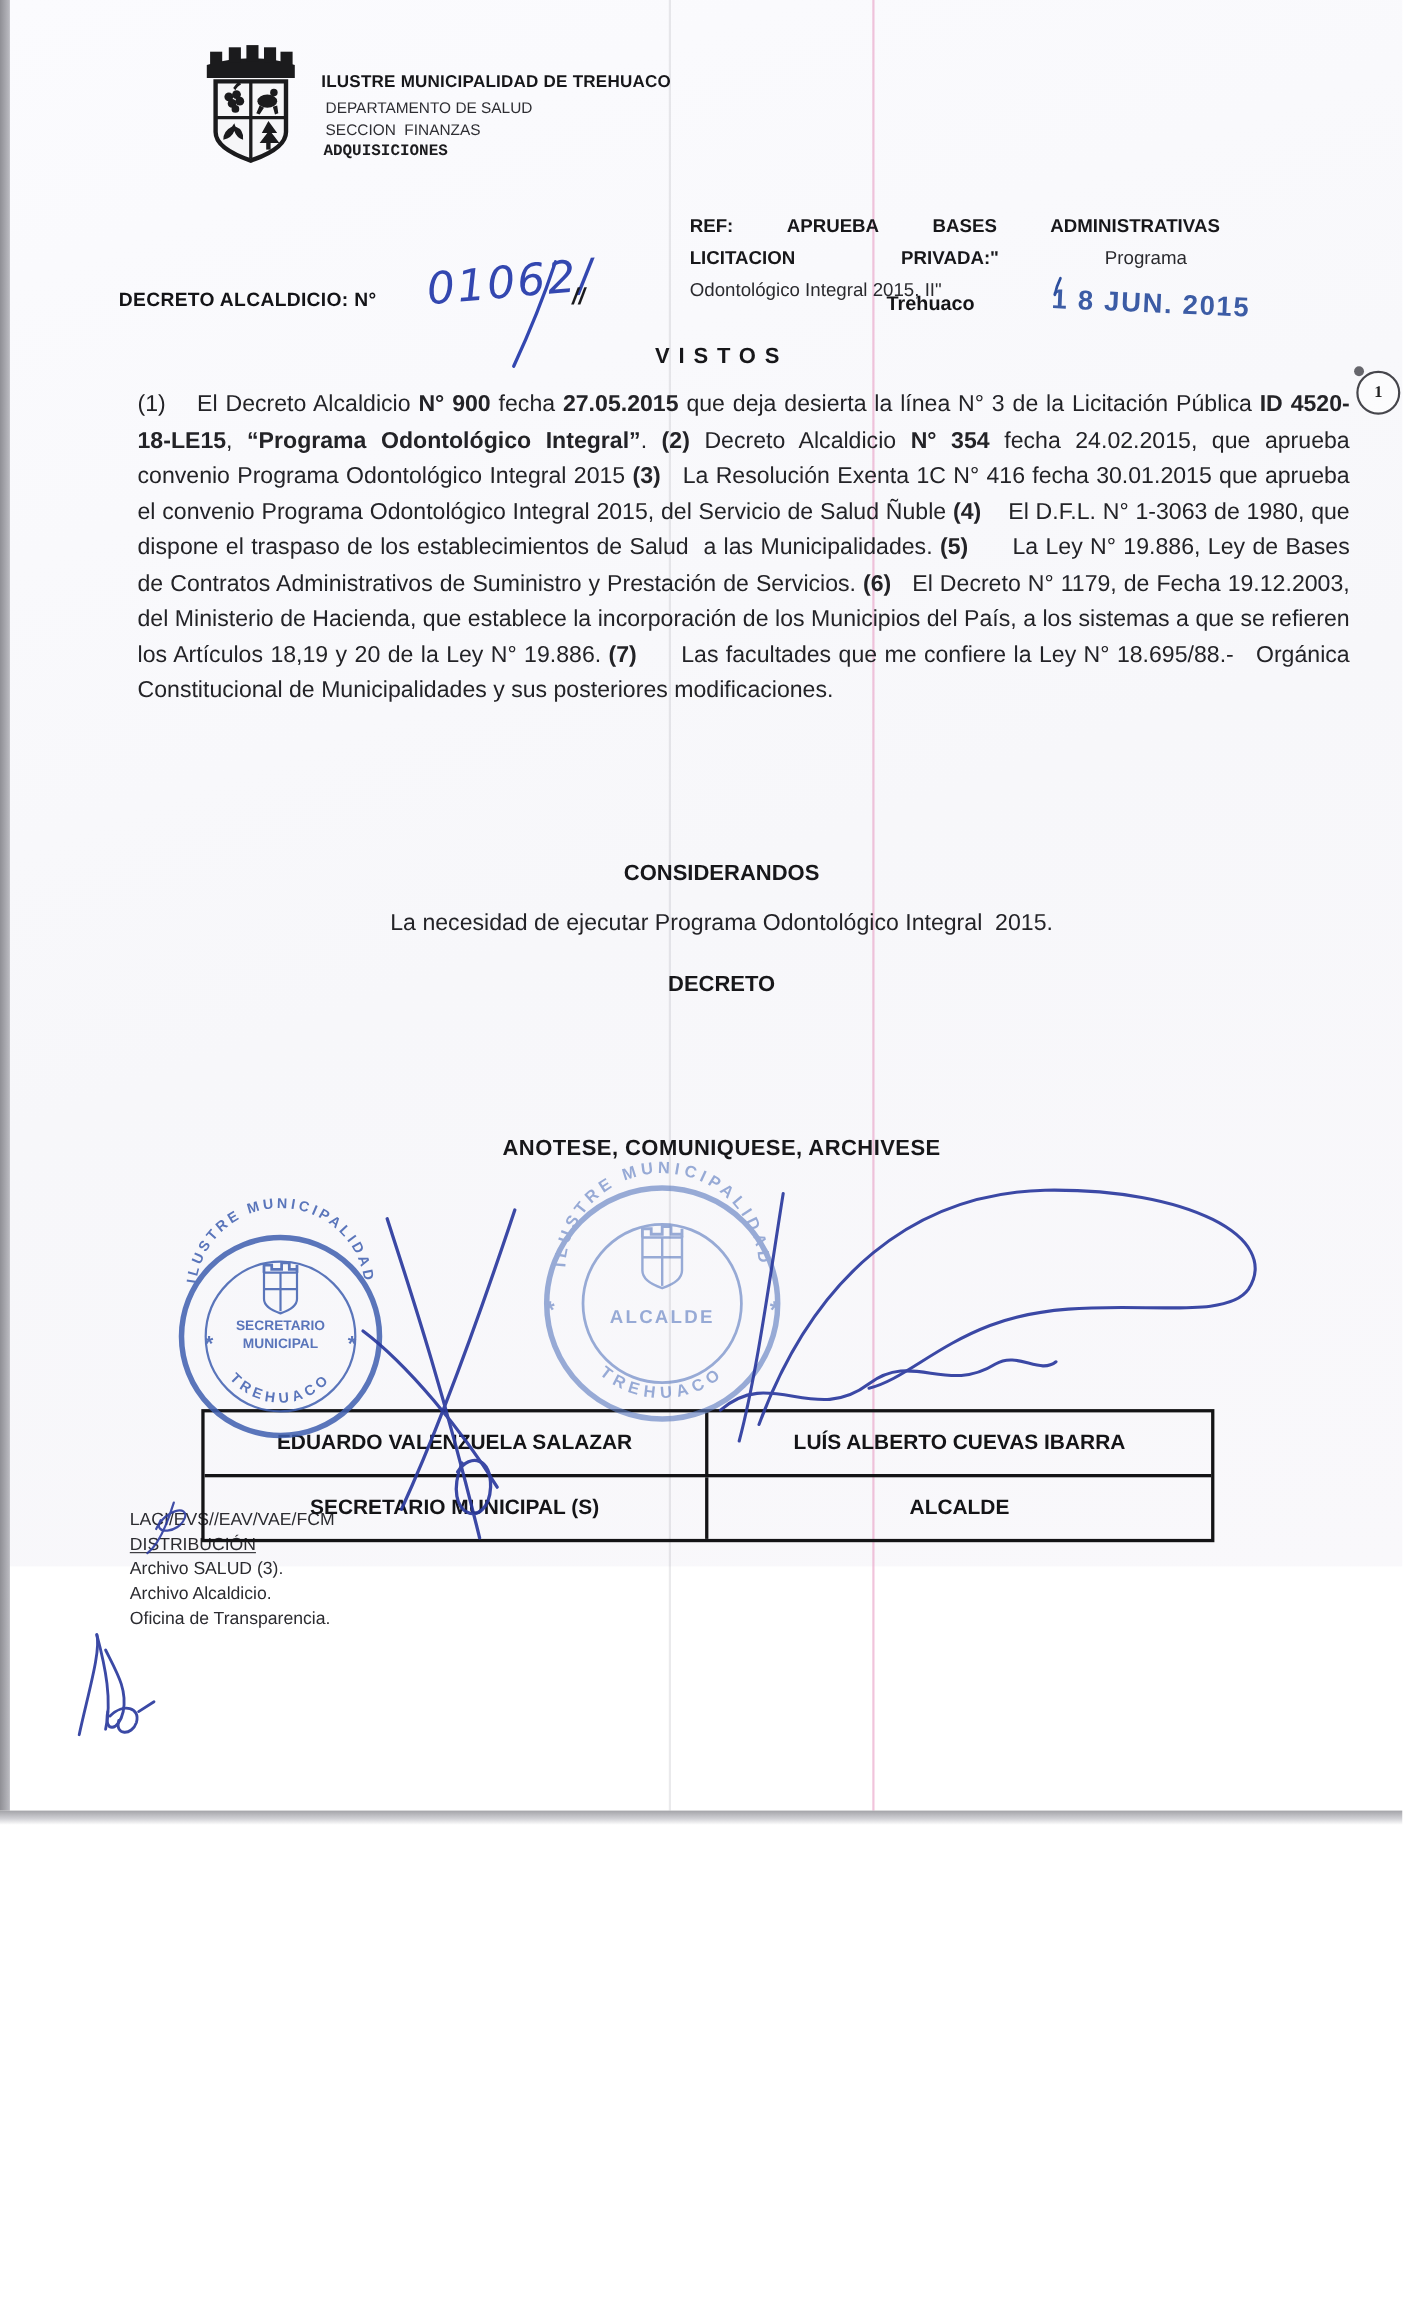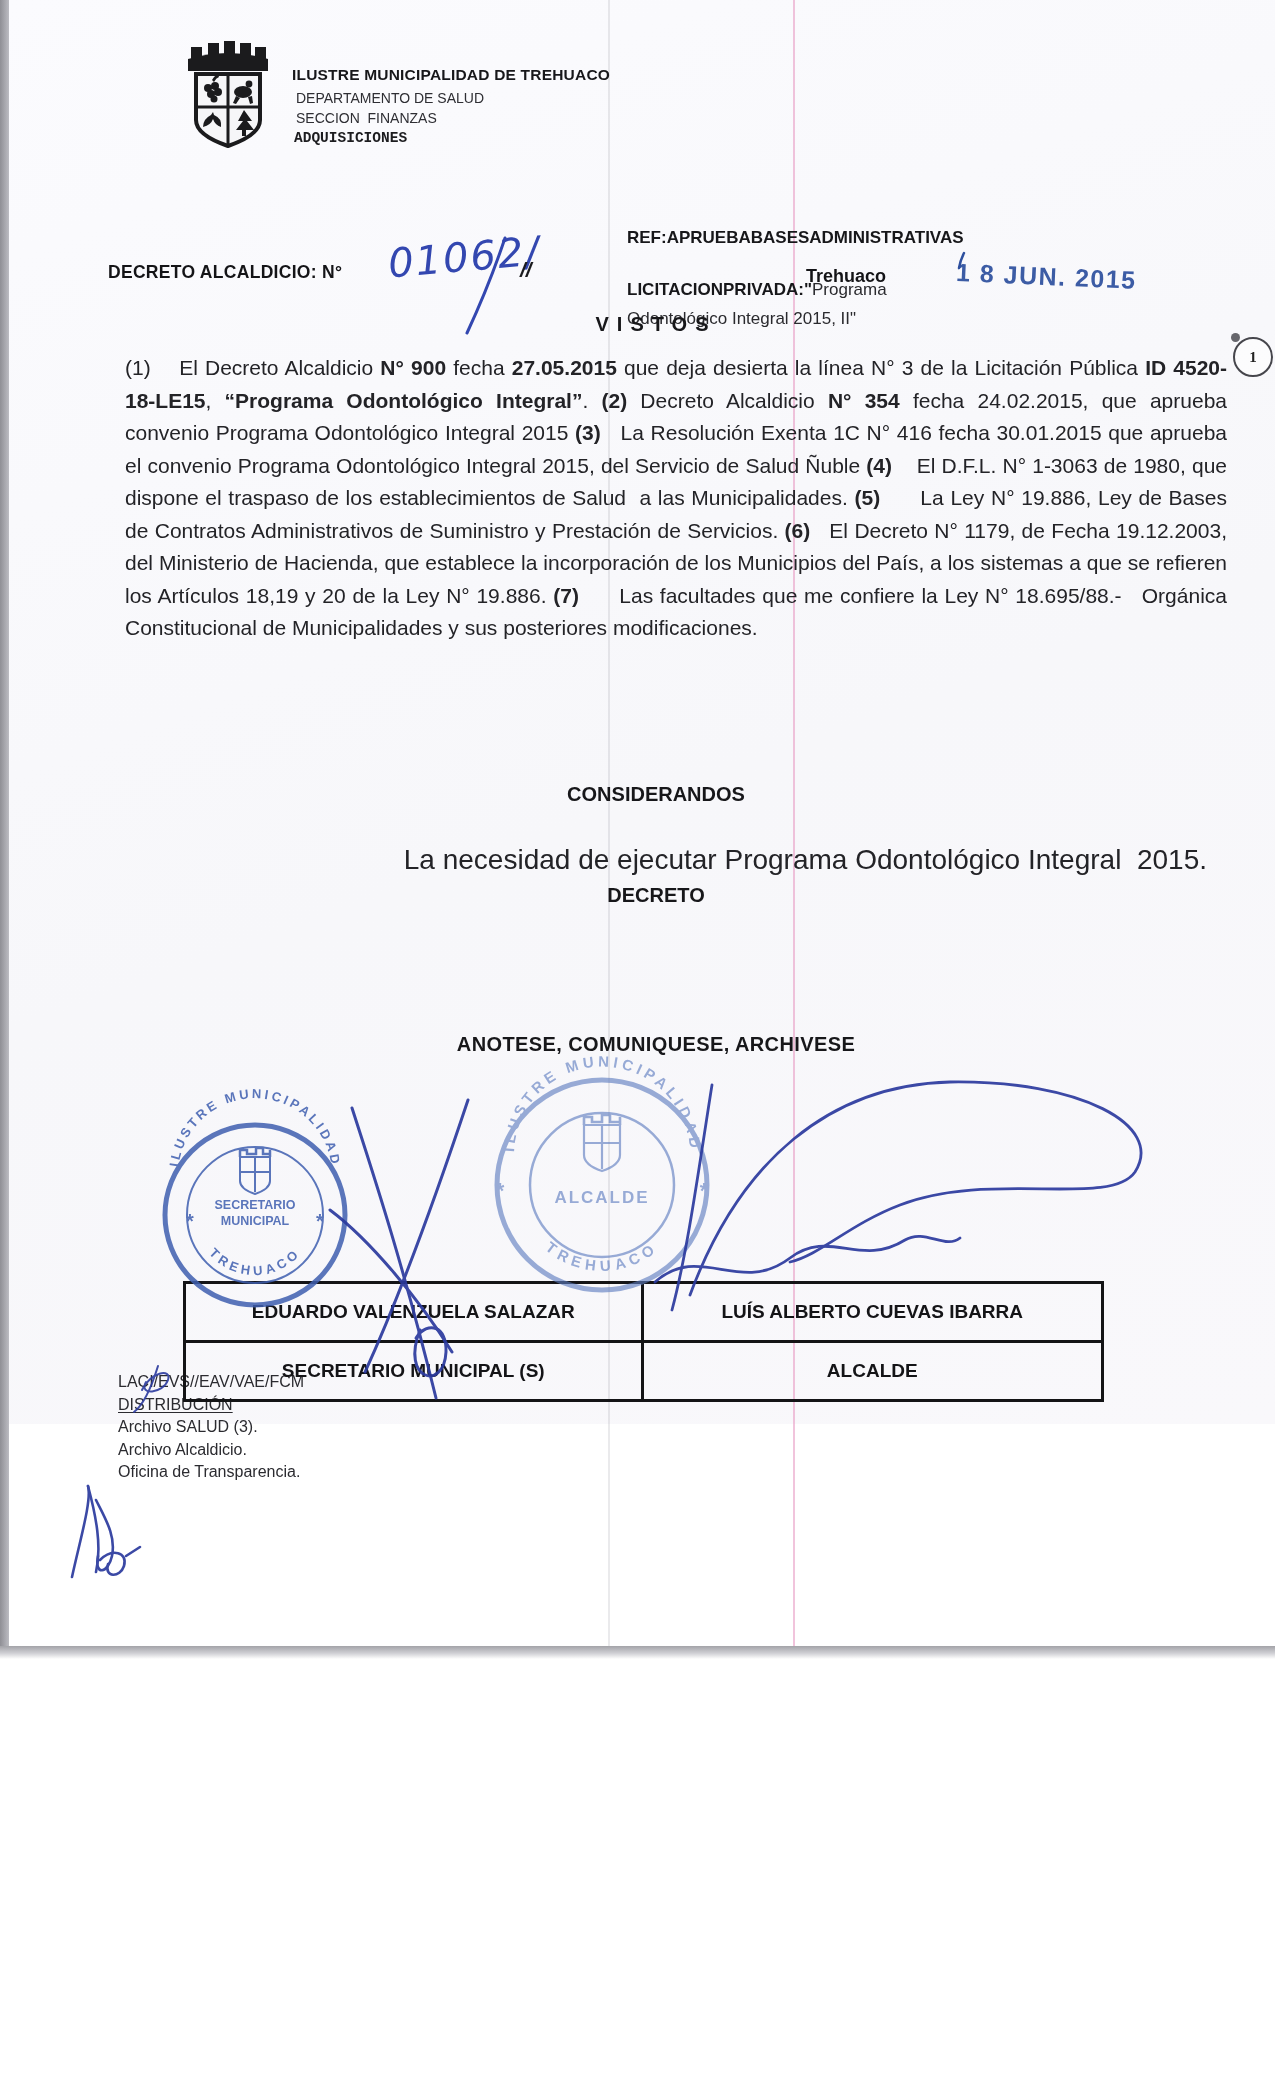--- a/index.html
+++ b/index.html
@@ -20,21 +20,21 @@
   .u { text-decoration:underline; text-underline-offset:3px; }
 
   
   .hdr-org  { left:292px; top:66px;  font-size:15.5px; font-weight:bold; color:#17171a; letter-spacing:.2px; }
   .hdr-dept { left:296px; top:90px;  font-size:14px; color:#2e2e33; }
   .hdr-sec  { left:296px; top:110px; font-size:14px; color:#2e2e33; white-space:pre; }
   .hdr-unit { left:294px; top:130px; font-size:14.5px; font-weight:bold; color:#1c1c1f;font-family:Liberation Mono, monospace; }
 
   
   .ref-block { left:627px; top:196px; width:482px; }
-  .ref-row { display:flex; justify-content:flex-start; font-size:17px; font-weight:bold; color:#17171a; margin-bottom:9px;margin-top:32px; }
+  .ref-row { display:flex; justify-content:space-between; font-size:17px; font-weight:bold; color:#17171a; margin-bottom:9px; }
   .ref-row .reg { font-weight:normal; color:#2a2a2e; }
   .ref-row2 { width:452px; }
   .ref-l3 { font-size:17px; color:#2a2a2e; }
 
   
   .decree-label { left:108px; top:262px; font-size:17.5px; font-weight:bold; color:#141417; letter-spacing:.3px; }
   .hw-number { left:388px; top:234px; font-size:40px; font-style:italic; color:#3347b0;
                transform:rotate(-5deg); letter-spacing:2px; font-family:"DejaVu Sans", sans-serif; }
   .typed-slashes { left:520px; top:258px; font-size:21px; font-weight:bold; font-style:italic; color:#1a1a1d; }
   .city { left:806px; top:266px; font-size:18px; font-weight:bold; color:#141417; }
@@ -45,21 +45,21 @@
                  font-weight:bold; font-size:15px; color:#222; background:rgba(255,255,255,.5); }
   .page-dot { left:1231px; top:333px; width:9px; height:9px; border-radius:50%; background:#66666c; }
 
   
   .col { left:105px; width:1102px; }
   .heading { text-align:center; font-weight:bold; font-size:20px; color:#17171a; }
   .vistos-title { top:313px; letter-spacing:8px; }
   .body-par { font-size:21px; line-height:32.5px; text-align:justify; color:#232327; }
   .vistos-par { top:352px;margin-left:20px; }
   .considerandos-title { top:783px; }
-  .considerandos-body { top:844px; text-align:right; font-size:28px; color:#232327; }
+  .considerandos-body { top:827px; text-align:center; font-size:21px; color:#232327; }
   .decreto-title { top:884px; }
   .decreto-par { top:926px; }
   .closing { top:1033px; letter-spacing:.4px; }
 
   
   .sig-table { left:183px; top:1281px; width:921px; border:3px solid #141416; z-index:2; }
   .sig-row { display:flex; }
   .sig-row + .sig-row { border-top:3px solid #141416; }
   .sig-cell { width:456px; height:56px; display:flex; align-items:center; justify-content:center;
               font-weight:bold; font-size:19px; color:#141417; }

